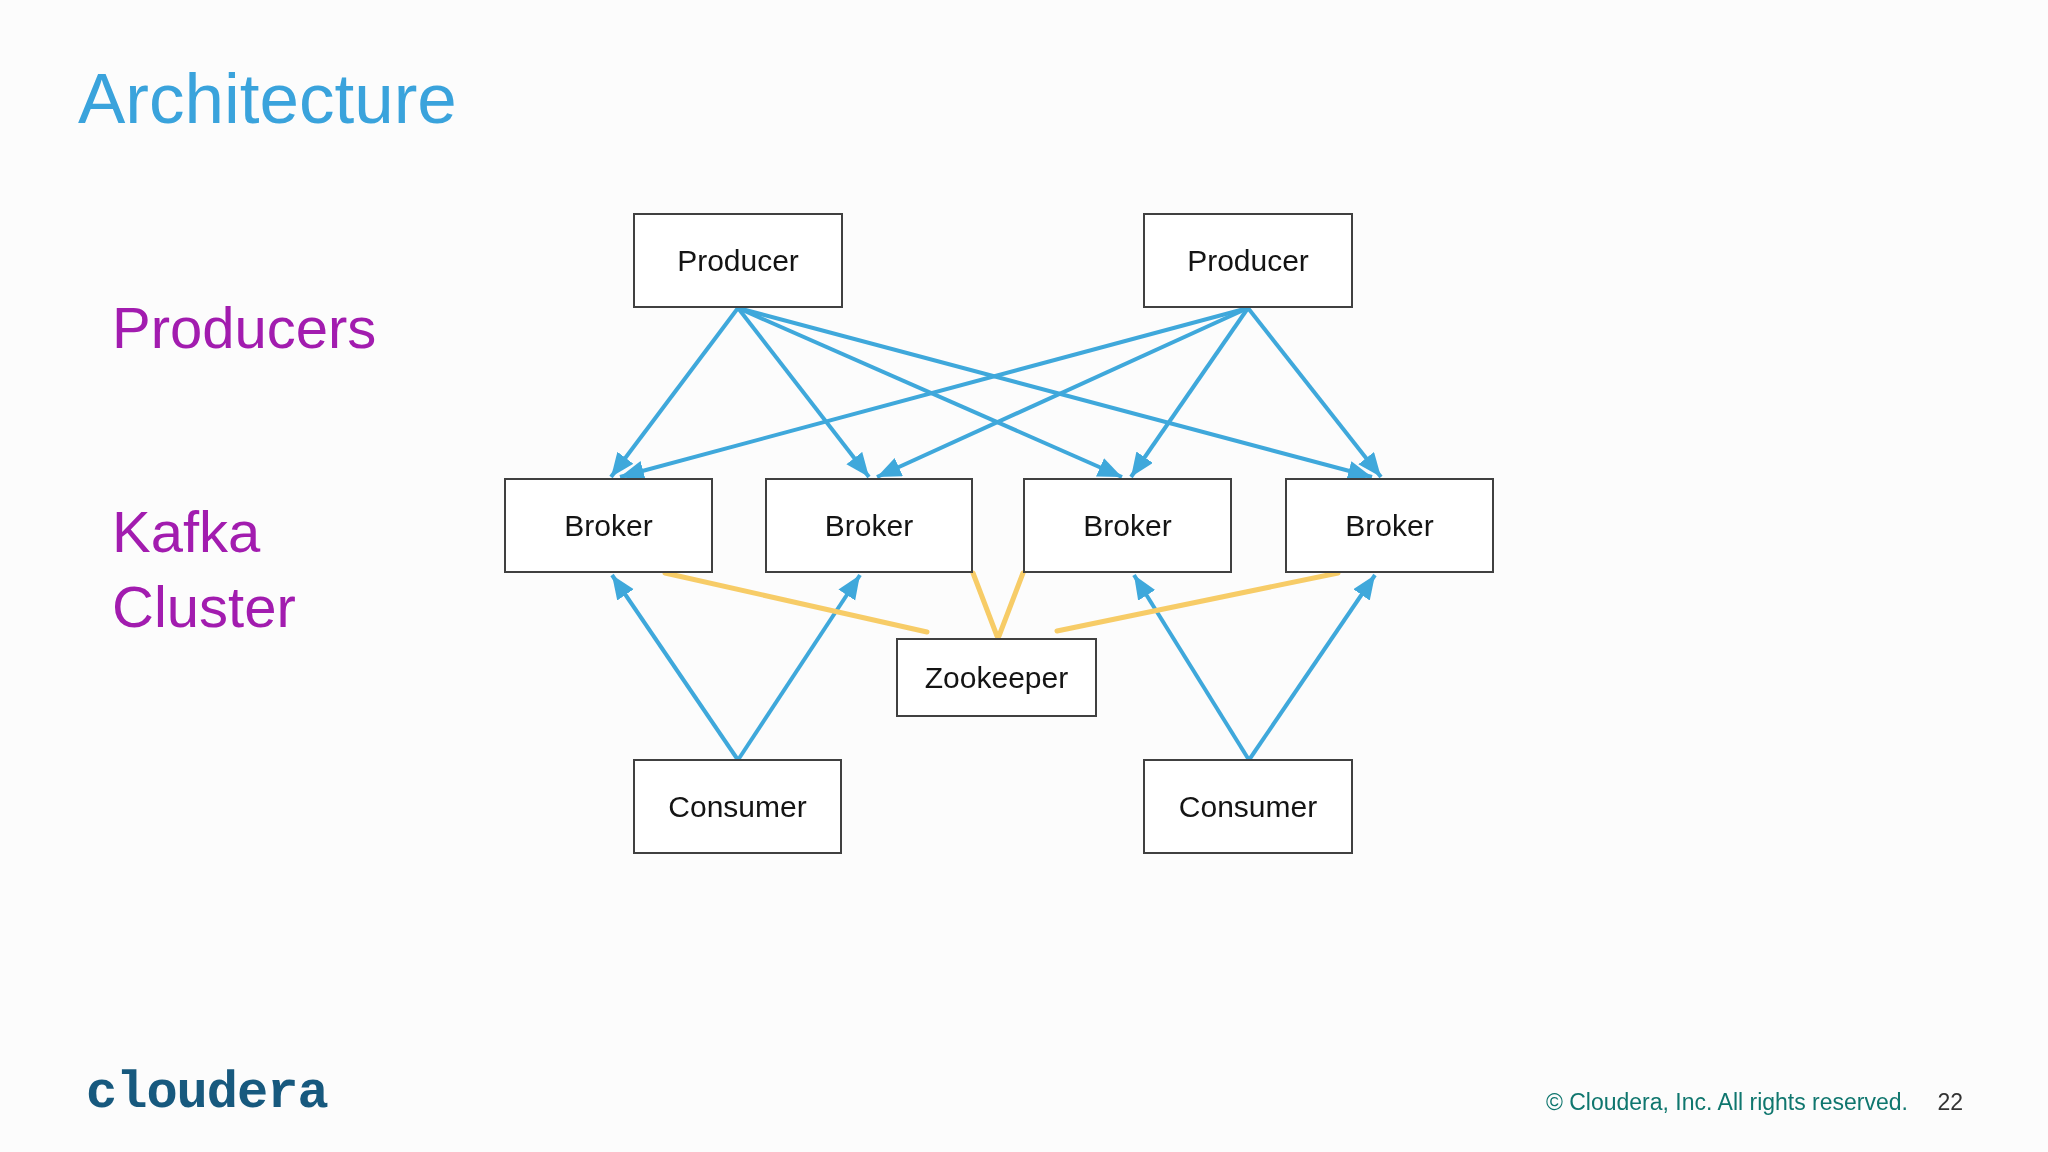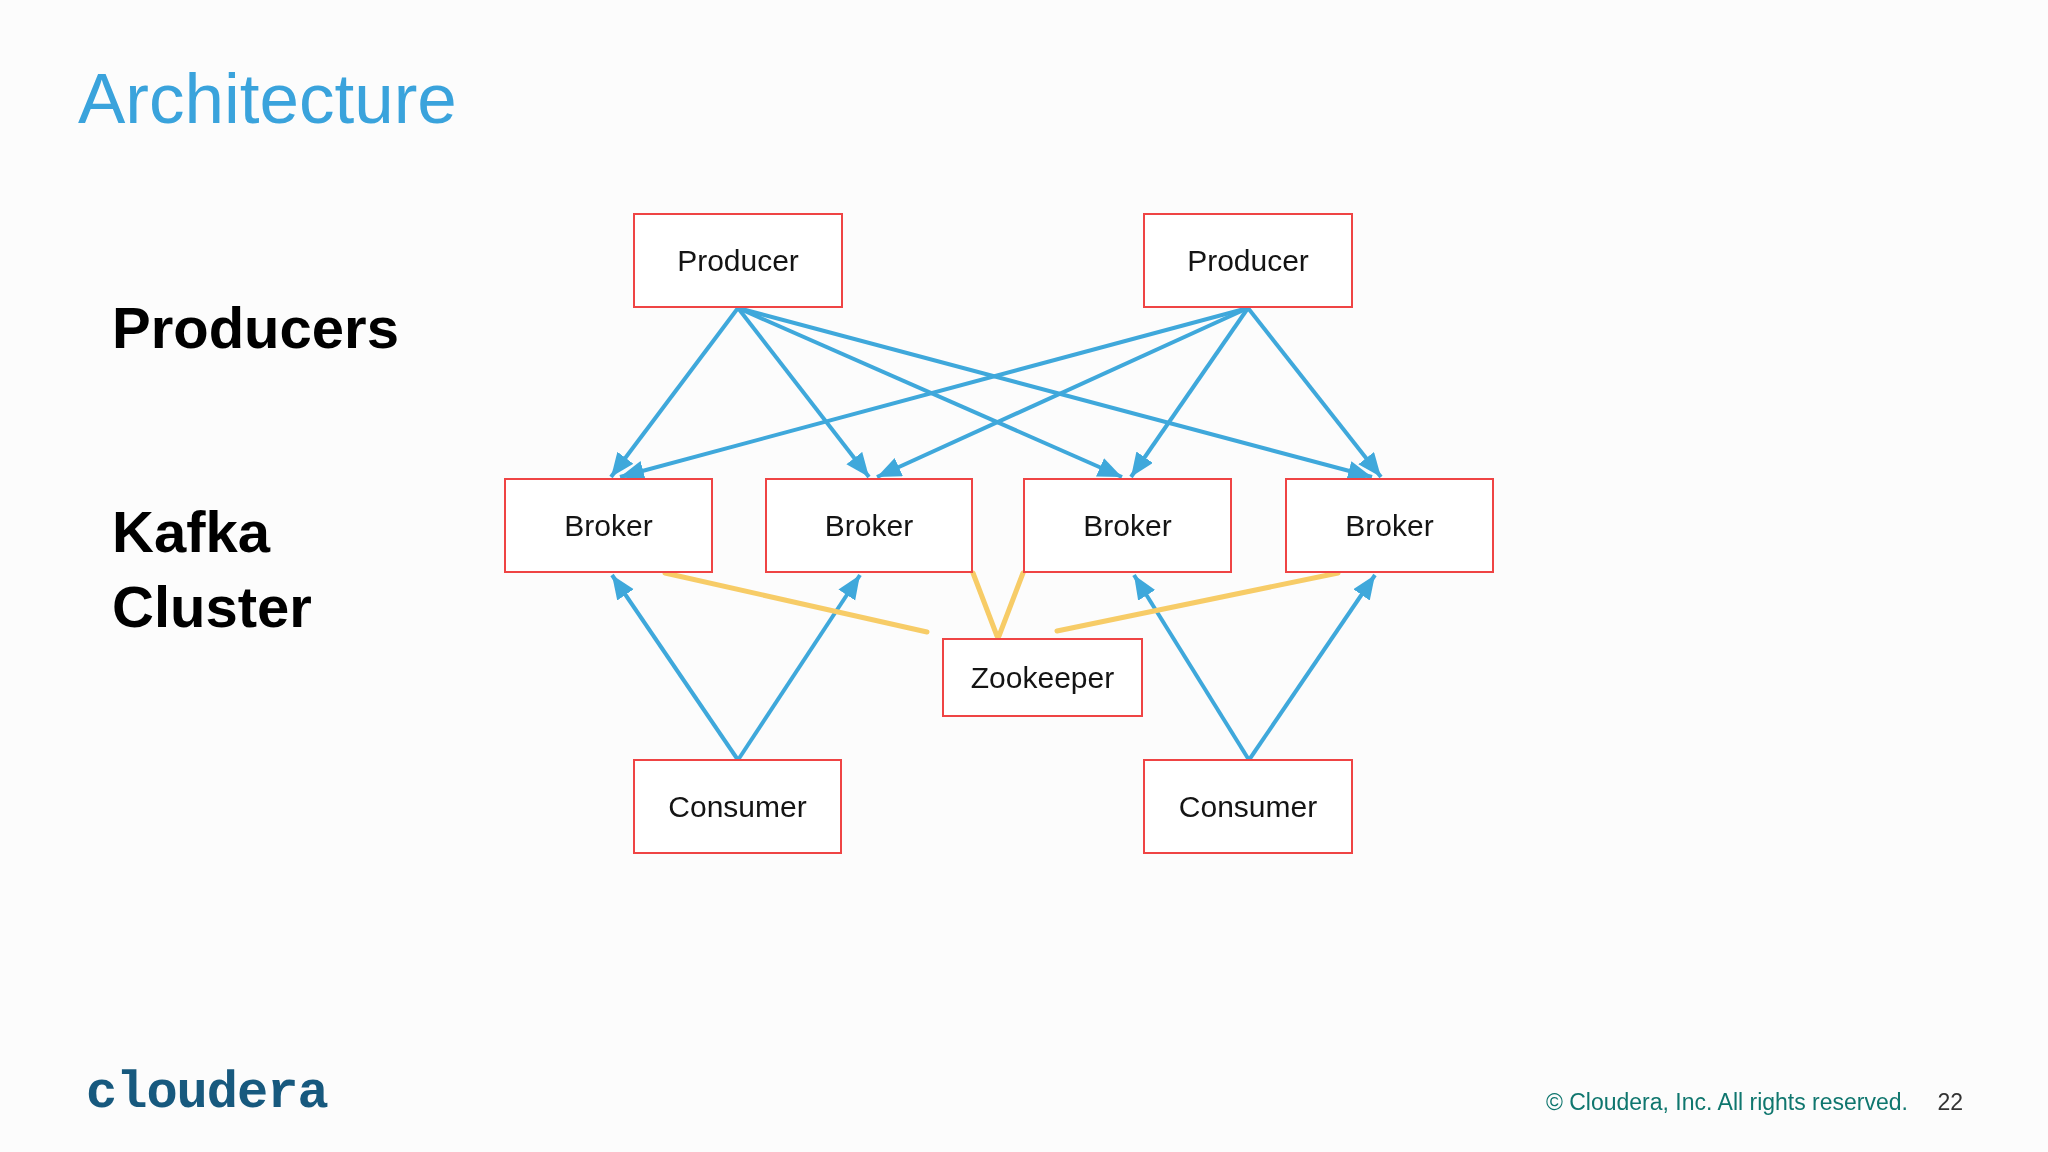--- a/index.html
+++ b/index.html
@@ -11,42 +11,42 @@
     overflow:hidden;
   }
   .slide{position:absolute;inset:0;}
   .page-title{
     position:absolute;left:78px;top:58px;
     font-size:71px;font-weight:400;color:#3aa3dc;
     letter-spacing:0px;
   }
   .side-label{
     position:absolute;left:112px;
-    font-size:58px;font-weight:700;color:#000000;
+    font-size:58px;font-weight:400;color:#a21caf;
     line-height:1.30;
   }
   #lbl-producers{top:290px;}
   #lbl-kafka{top:494px;width:230px;}
   #lbl-consumers{top:742px;}
   svg.diagram{position:absolute;left:0;top:0;pointer-events:none;}
   .box{
     position:absolute;
     background:#ffffff;
-    border:2px solid #ef4444;
+    border:2px solid #404040;
     display:flex;align-items:center;justify-content:center;
     font-size:30px;color:#141414;
     box-sizing:border-box;
   }
   #producer-1{left:633px;top:213px;width:210px;height:95px;}
   #producer-2{left:1143px;top:213px;width:210px;height:95px;}
   #broker-1{left:504px;top:478px;width:209px;height:95px;}
   #broker-2{left:765px;top:478px;width:208px;height:95px;}
   #broker-3{left:1023px;top:478px;width:209px;height:95px;}
   #broker-4{left:1285px;top:478px;width:209px;height:95px;}
-  #zookeeper{left:896px;top:638px;width:201px;height:79px;margin-left:46px;}
+  #zookeeper{left:896px;top:638px;width:201px;height:79px;}
   #consumer-1{left:633px;top:759px;width:209px;height:95px;}
   #consumer-2{left:1143px;top:759px;width:210px;height:95px;}
   .logo{
     position:absolute;left:86px;top:1064px;
     font-size:52px;font-weight:700;color:#17597e;
     letter-spacing:-1px;
     font-family:Liberation Mono, monospace;
   }
   .copyright{
     position:absolute;right:140px;top:1089px;

